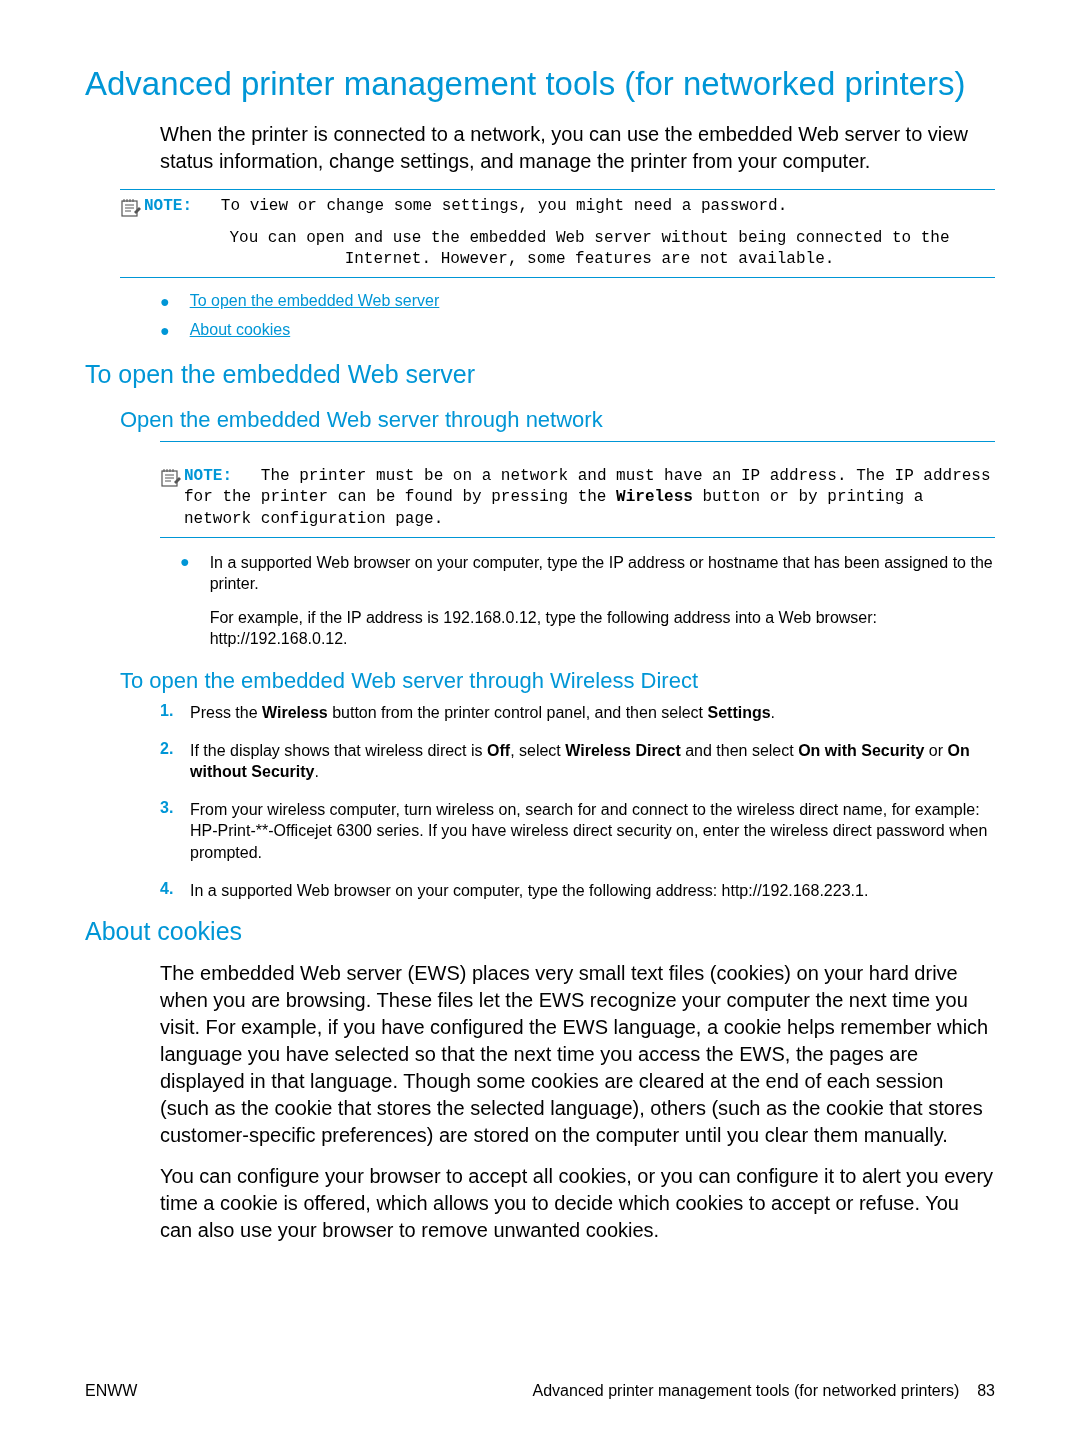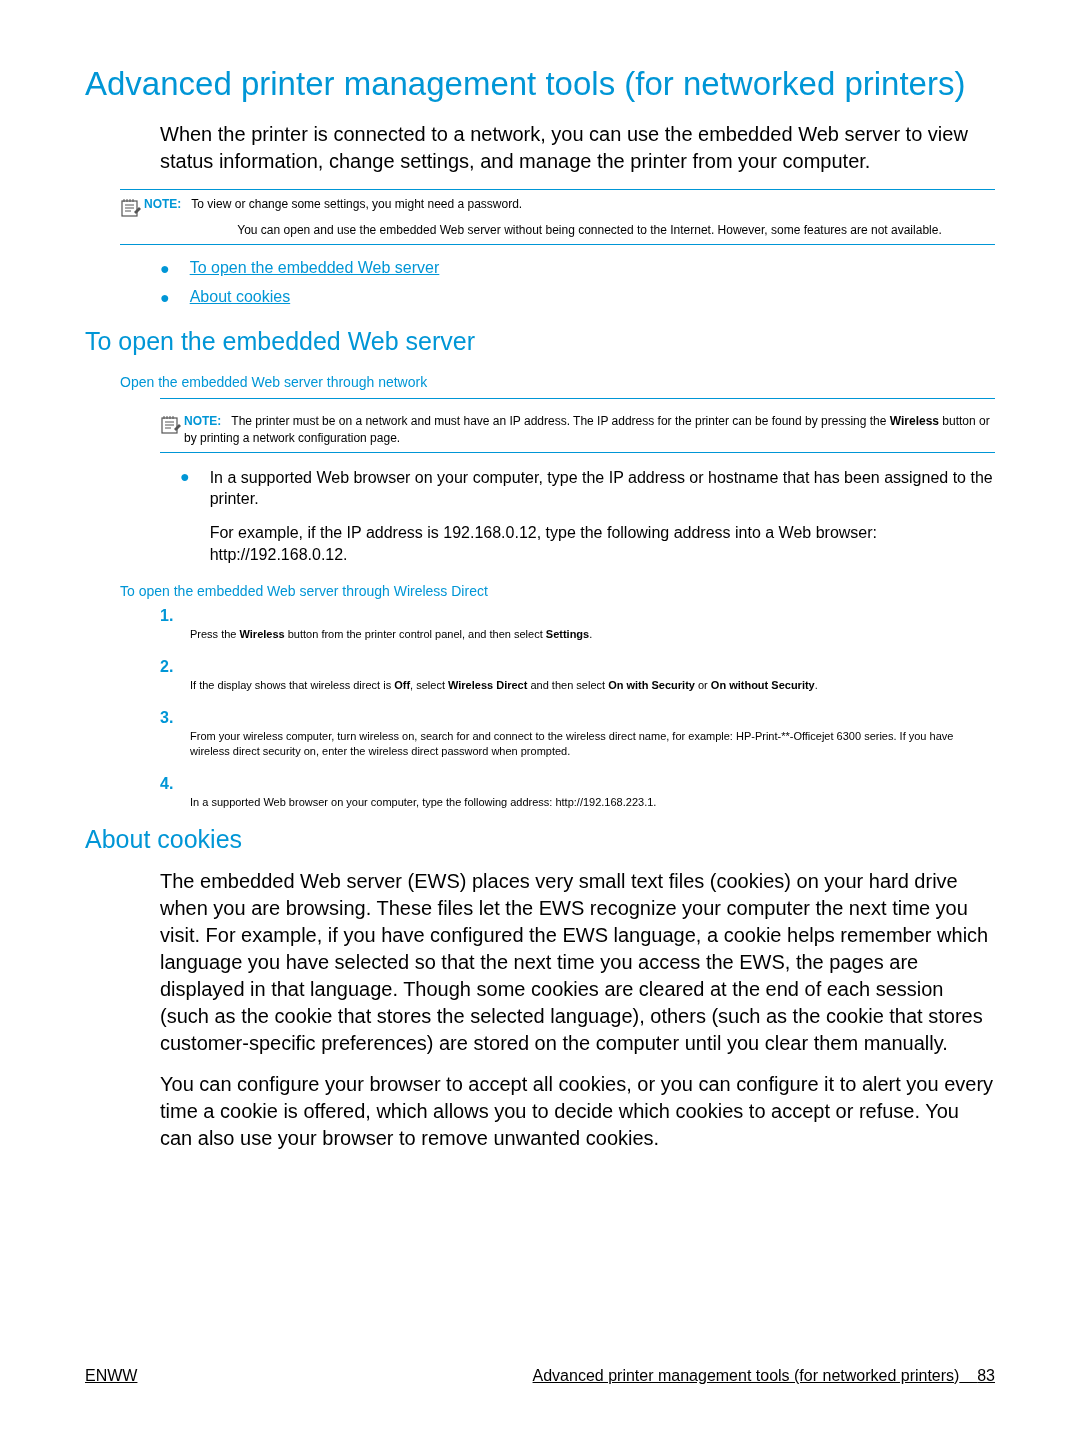--- a/index.html
+++ b/index.html
@@ -36,23 +36,24 @@
   .note-flex {
     display: flex;
     align-items: flex-start;
   }
   .note-icon {
     width: 24px;
     flex-shrink: 0;
     margin-top: 2px;
   }
   .note-content {
-    font-size: 12px;
+    font-size: 16px;
     line-height: 1.35;
     flex: 1;
+    font-family: Liberation Mono, monospace;
   }
   .note-label {
     color: #0096d6;
     font-weight: bold;
   }
   .note-inner-body {
     margin-top: 10px;
     margin-left: 40px;
     text-align: center;
   }
@@ -78,32 +79,32 @@
   }
   .h2 {
     color: #0096d6;
     font-size: 25px;
     font-weight: normal;
     margin-bottom: 14px;
     margin-top: 8px;
   }
   .h3 {
     color: #0096d6;
-    font-size: 14px;
+    font-size: 22px;
     font-weight: normal;
     margin-left: 35px;
     margin-bottom: 8px;
     margin-top: 18px;
   }
   .note-block-inner {
     margin-left: 75px;
     margin-bottom: 14px;
     border-top: 1px solid #0096d6;
     border-bottom: 1px solid #0096d6;
-    padding: 14px 0 6px 0;
+    padding: 24px 0 6px 0;
   }
   .bullet-list-inner {
     margin-left: 95px;
   }
   .bullet-body {
     font-size: 16px;
     line-height: 1.35;
   }
   .bullet-subpara {
     margin-top: 12px;
@@ -117,34 +118,32 @@
     margin-bottom: 16px;
   }
   .num-label {
     color: #0096d6;
     font-weight: bold;
     font-size: 16px;
     width: 30px;
     flex-shrink: 0;
   }
   .num-body {
-    font-size: 11px;
-    line-height: 1.35;
-    margin-top: 20px;
+    font-size: 16px;
+    line-height: 1.35;
   }
   .bold { font-weight: bold; }
   .footer {
     position: absolute;
-    bottom: 52px;
+    bottom: 37px;
     left: 85px;
     right: 85px;
     display: flex;
     justify-content: space-between;
     font-size: 16px;
-    text-decoration: underline;
   }
 </style>
 </head>
 <body>
 
 <div class="page">
 
   <h1 class="h1">Advanced printer management tools (for networked printers)</h1>
 
   <p class="body-text">When the printer is connected to a network, you can use the embedded Web server to view status information, change settings, and manage the printer from your computer.</p>

